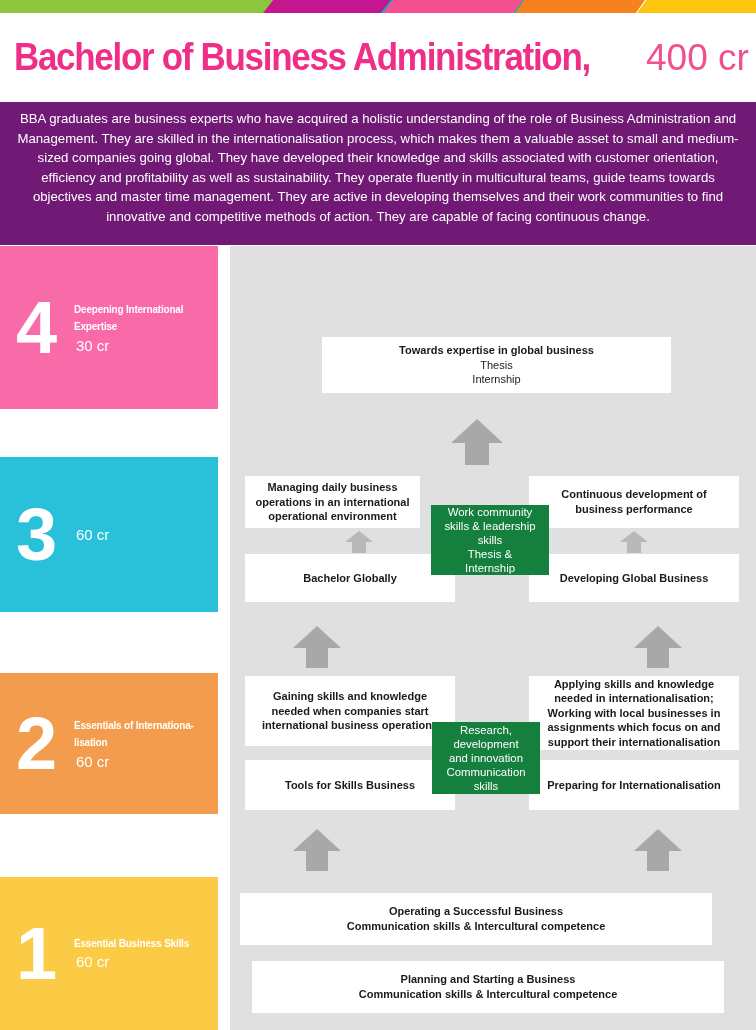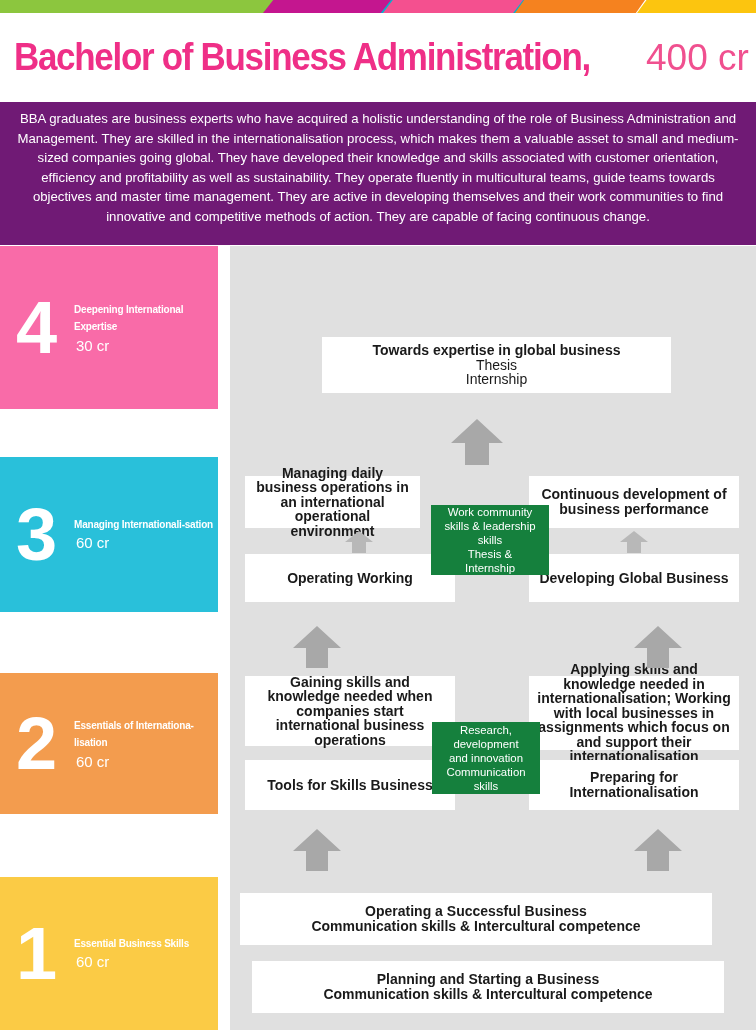--- a/index.html
+++ b/index.html
@@ -71,21 +71,21 @@
   }
   .lvl .cr{font-size:15px;font-weight:400;line-height:20px;padding-left:2px;}
 
   
   .box{
     position:absolute;background:#ffffff;
     box-sizing:border-box;
     display:flex;align-items:center;justify-content:center;
     text-align:center;
     color:#1a1a1a;
-    font-size:14px;line-height:14.6px;font-weight:bold;
+    font-size:11px;line-height:14.6px;font-weight:bold;
     padding:3px 8px;
   }
   .box .sub{font-weight:400;}
 
   
   .pinkbox{
     position:absolute;background:#15803d;
     color:#ffffff;box-sizing:border-box;
     display:flex;align-items:center;justify-content:center;
     text-align:center;
@@ -137,33 +137,32 @@
 
 <div class="arrow" style="left:451px;top:419px;">
   <svg width="52" height="46" viewBox="0 0 52 46">
     <polygon points="26,0 52,24 38,24 38,46 14,46 14,24 0,24" fill="#a8a8a8"></polygon>
   </svg>
 </div>
 
 <div class="lvl" style="top:457px;width:218px;height:155px;background:#29c0da;">
   <div class="num">3</div>
   <div class="txt">
-    <div class="name">Managing Internationali-sation</div>
     <div class="cr">60 cr</div>
   </div>
 </div>
 
 <div class="box" style="left:245px;top:476px;width:175px;height:52px;">
   <div>Managing daily business operations in an international operational environment</div>
 </div>
 <div class="box" style="left:529px;top:476px;width:210px;height:52px;">
   <div>Continuous development of business performance</div>
 </div>
 <div class="box" style="left:245px;top:554px;width:210px;height:48px;">
-  <div>Operating Working</div>
+  <div>Bachelor Globally</div>
 </div>
 <div class="box" style="left:529px;top:554px;width:210px;height:48px;">
   <div>Developing Global Business</div>
 </div>
 
 <div class="pinkbox" style="left:431px;top:505px;width:118px;height:70px;">
   <div>
     <div>Work community</div>
     <div>skills &amp; leadership</div>
     <div>skills</div>

